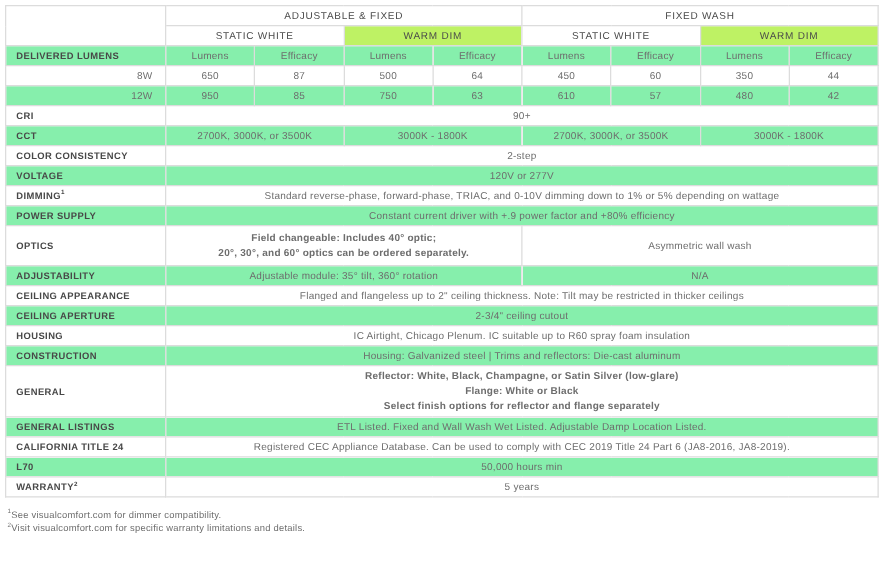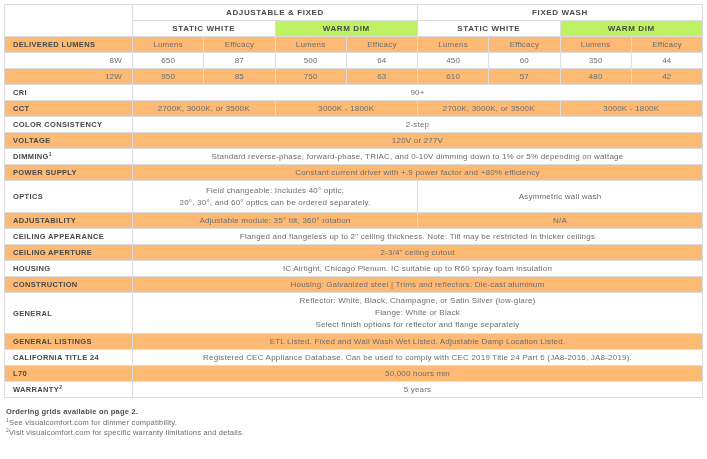--- a/index.html
+++ b/index.html
@@ -12,36 +12,36 @@
     border-collapse:collapse;width:699px;table-layout:fixed;
   }
   th,td{
     border:1px solid #dcdcdc;
     padding:0 4px;height:15px;
     font-weight:normal;
     overflow:hidden;white-space:nowrap;
   }
   .corner{background:#fff;}
   .topgroup,.subgroup{
-    font-size:8px;font-weight:bold;color:#4a4a4a;
+    font-size:8px;font-weight:normal;color:#4a4a4a;
     letter-spacing:.6px;text-align:center;background:#fff;
   }
   .orange{background:#bef264;}
   .label{
     font-size:7.5px;font-weight:bold;color:#484848;
     letter-spacing:.35px;text-align:left;padding:0 8px;
   }
   .val{
     font-size:8px;color:#6d6d6d;text-align:center;letter-spacing:.2px;
   }
   .watt{
     font-size:8px;color:#6d6d6d;text-align:right;padding-right:10px;letter-spacing:.2px;padding-left:16px;
   }
-  .shade{background:#fdba74;}
-  .multiline{white-space:normal;line-height:12px;padding:2px 6px;}
+  .shade{background:#86efac;}
+  .multiline{white-space:normal;line-height:12px;padding:2px 6px;font-weight:bold;}
   tr.optics td,tr.optics th{height:27px;}
   tr.finish td,tr.finish th{height:35px;}
   sup{font-size:5px;vertical-align:super;line-height:0;}
   .footnotes{margin-top:9px;padding-left:2px;}
   .footnotes div{
     font-size:7.5px;color:#6d6d6d;line-height:10.5px;letter-spacing:.2px;
   }
   .footnotes .bold{font-weight:bold;color:#4f4f4f;}
 </style>
 </head>
@@ -202,16 +202,15 @@
   </tr>
 
   <tr>
     <th class="label"><span>WARRANTY</span><sup>2</sup></th>
     <td class="val" colspan="8">5 years</td>
   </tr>
 </tbody>
   </table>
 
 <div class="footnotes">
-  <div class="bold">Ordering grids available on page 2.</div>
   <div><sup>1</sup><span>See visualcomfort.com for dimmer compatibility.</span></div>
   <div><sup>2</sup><span>Visit visualcomfort.com for specific warranty limitations and details.</span></div>
 </div>
 
 </body></html>

